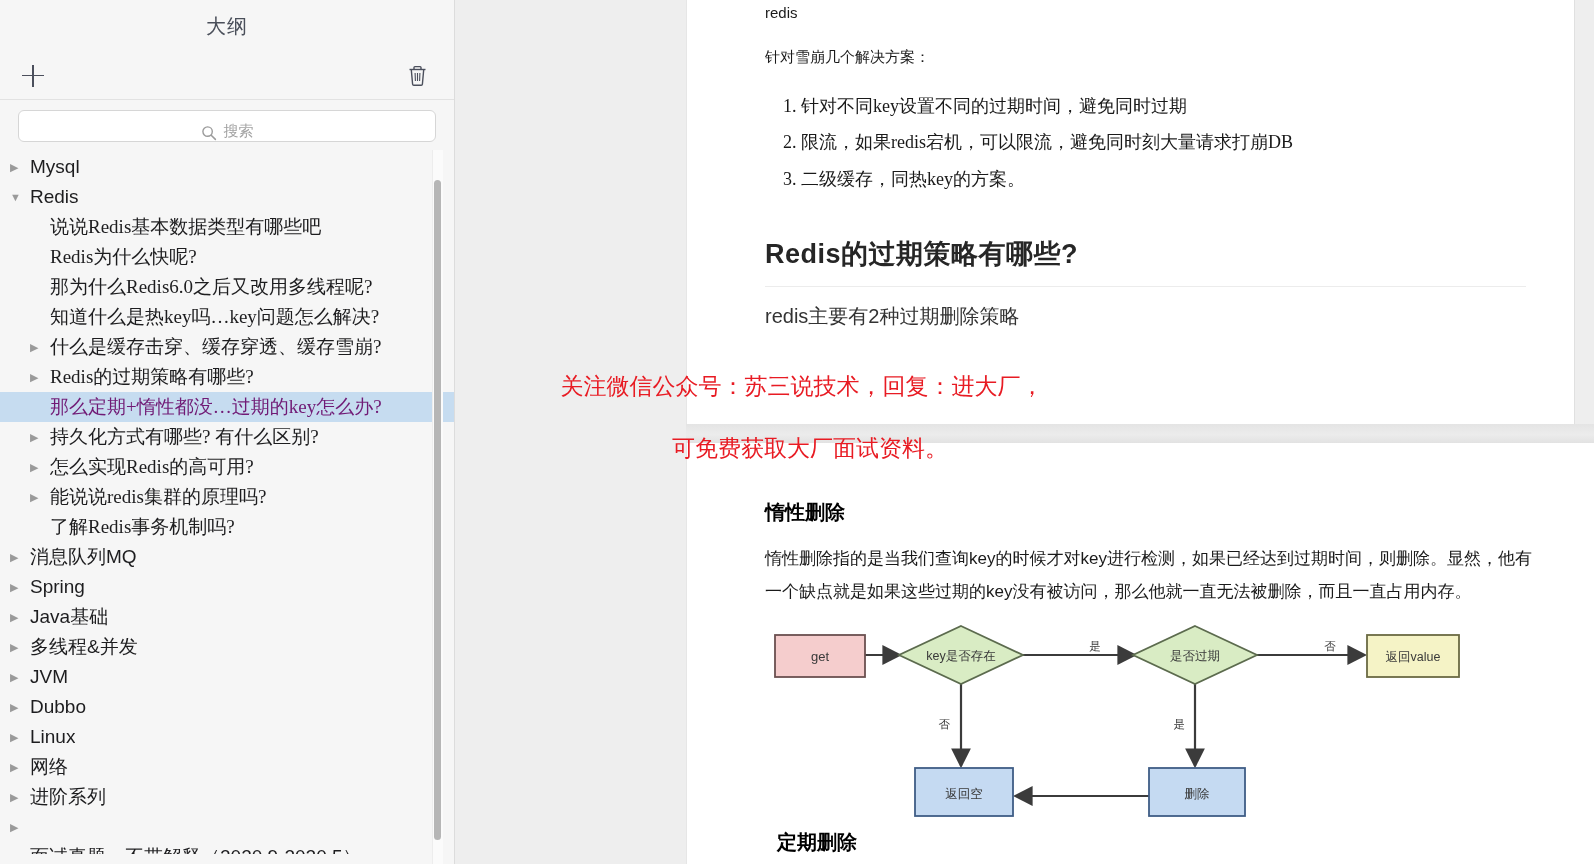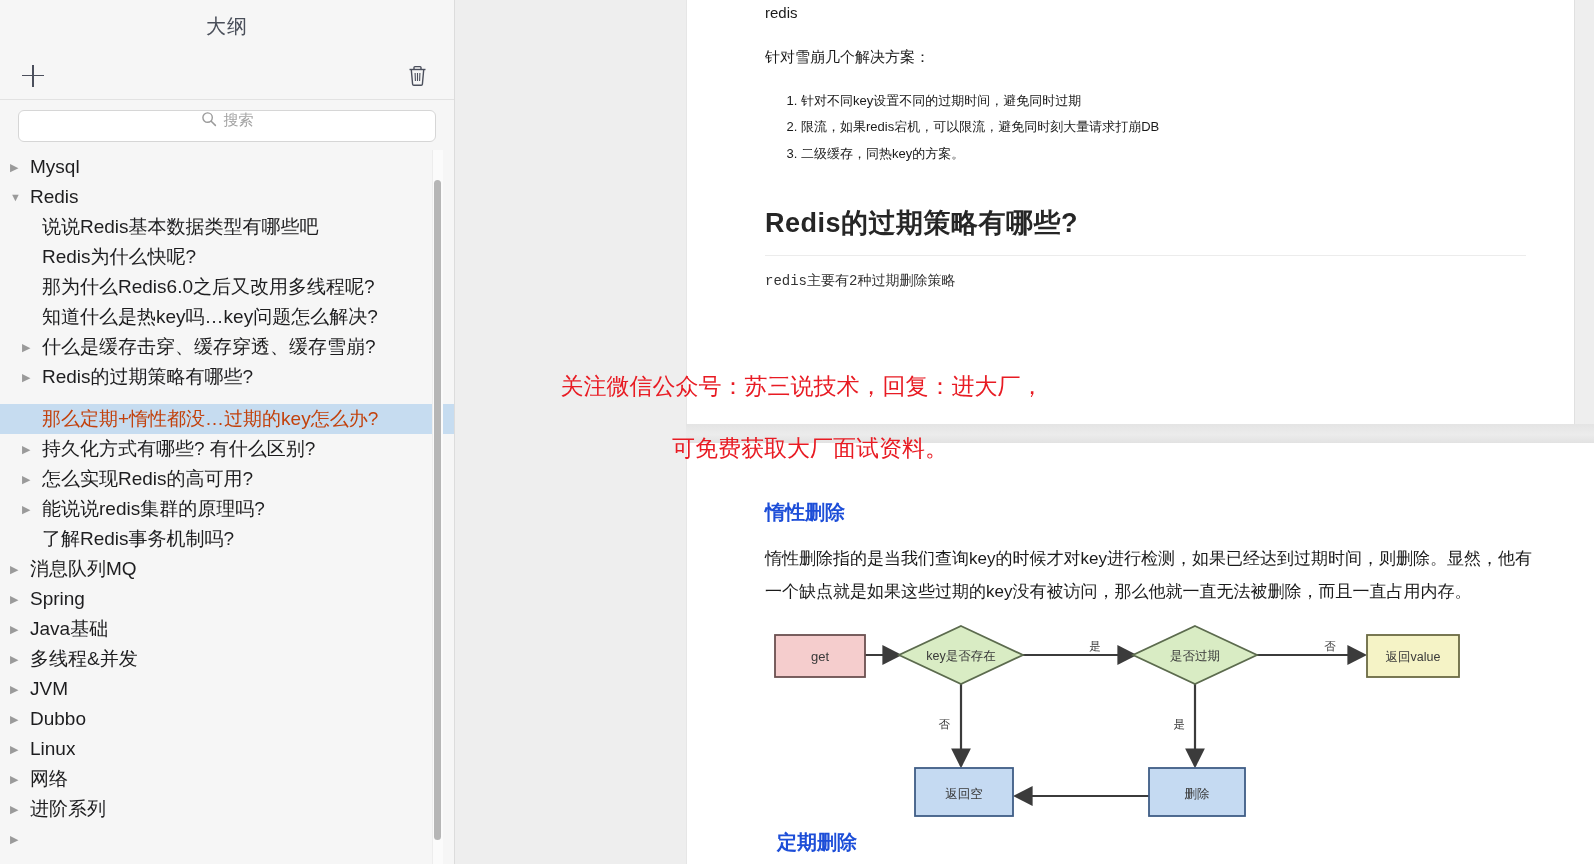--- a/index.html
+++ b/index.html
@@ -50,21 +50,21 @@
   .plus-glyph:after{top:0;left:10px;height:22px;width:1.6px;}
 
   .sb-search-wrap{
     padding:10px 18px 8px 18px;
   }
   .sb-search{
     height:30px;
     background:#ffffff;
     border:1px solid #d6d6d6;
     border-radius:6px;
-    display:flex;align-items:flex-start;justify-content:center;
+    display:flex;align-items:flex-end;justify-content:center;
     gap:7px;
     font-size:15px;color:#a3a3a3;
     cursor:text;
   }
   .mag{display:block;}
 
   .tree{
     position:relative;
     padding-top:2px;
     height:702px;
@@ -73,22 +73,22 @@
   .tree-row{
     position:relative;
     display:flex;align-items:center;
     height:30px;
     font-size:19px;
     color:#1d1d1f;
     white-space:nowrap;
     cursor:default;
   }
   .tree-row.lvl0{padding-left:10px;}
-  .tree-row.lvl1{padding-left:22px;}
-  .tree-row.selected{background:#c6dcf0;color:#c2410c;margin-top:12px;}
+  .tree-row.lvl1{padding-left:30px;font-family:Liberation Serif, serif;}
+  .tree-row.selected{background:#c6dcf0;color:#701a75;}
   .arrow{
     flex:0 0 20px;width:20px;
     display:inline-block;
     color:#9a9a9a;
     font-size:11px;
     line-height:1;
     text-align:left;
   }
   .arrow.none{color:transparent;}
   .tree-label{overflow:hidden;}
@@ -142,35 +142,35 @@
     display:flex;font-size:15px;color:#1a1a1a;
     padding-top:10px;
   }
   .kv-row .k{width:330px;}
   .doc-p{
     font-size:15px;color:#1a1a1a;line-height:1.9;
     margin:22px 0 16px 0;
   }
   .doc-ol{
     margin:14px 0 0 0;padding-left:36px;
-    font-size:13px;color:#1a1a1a;line-height:2.05;
+    font-size:18px;color:#1a1a1a;line-height:2.05;font-family:Liberation Serif, serif;
   }
   .doc-h2{
     font-size:27px;font-weight:bold;color:#262626;
     margin:38px 0 0 0;
     padding-bottom:14px;
     border-bottom:1px solid #ececec;
     letter-spacing:.5px;
   }
   .doc-h3{
-    font-size:20px;font-weight:bold;color:#1d4ed8;
+    font-size:20px;font-weight:bold;color:#000000;
     margin:0;
   }
   .doc-sub{
-    font-size:14px;color:#333;margin:16px 0 0 0;font-family:Liberation Mono, monospace;
+    font-size:20px;color:#333;margin:16px 0 0 0;
   }
   .doc-body{
     font-size:17px;color:#1a1a1a;line-height:1.95;margin:16px 0 0 0;
   }
 
   
   .flow{position:absolute;left:78px;top:175px;}
 
   
   .watermark{

